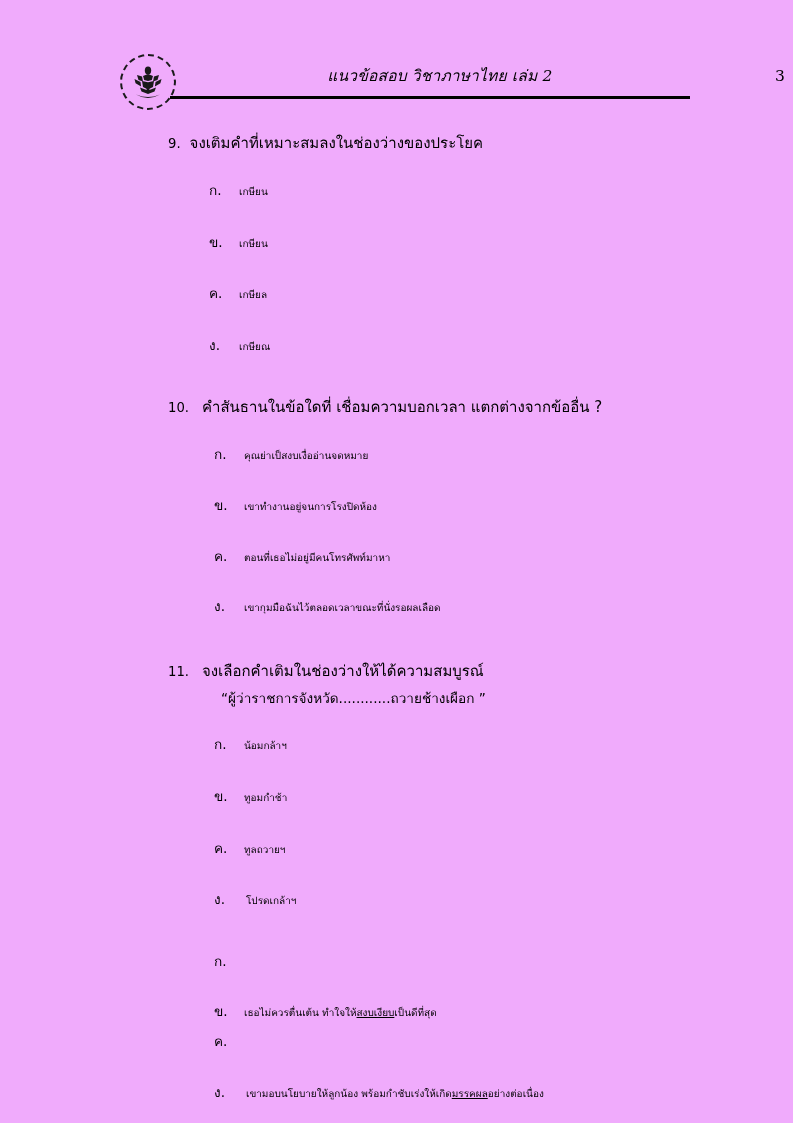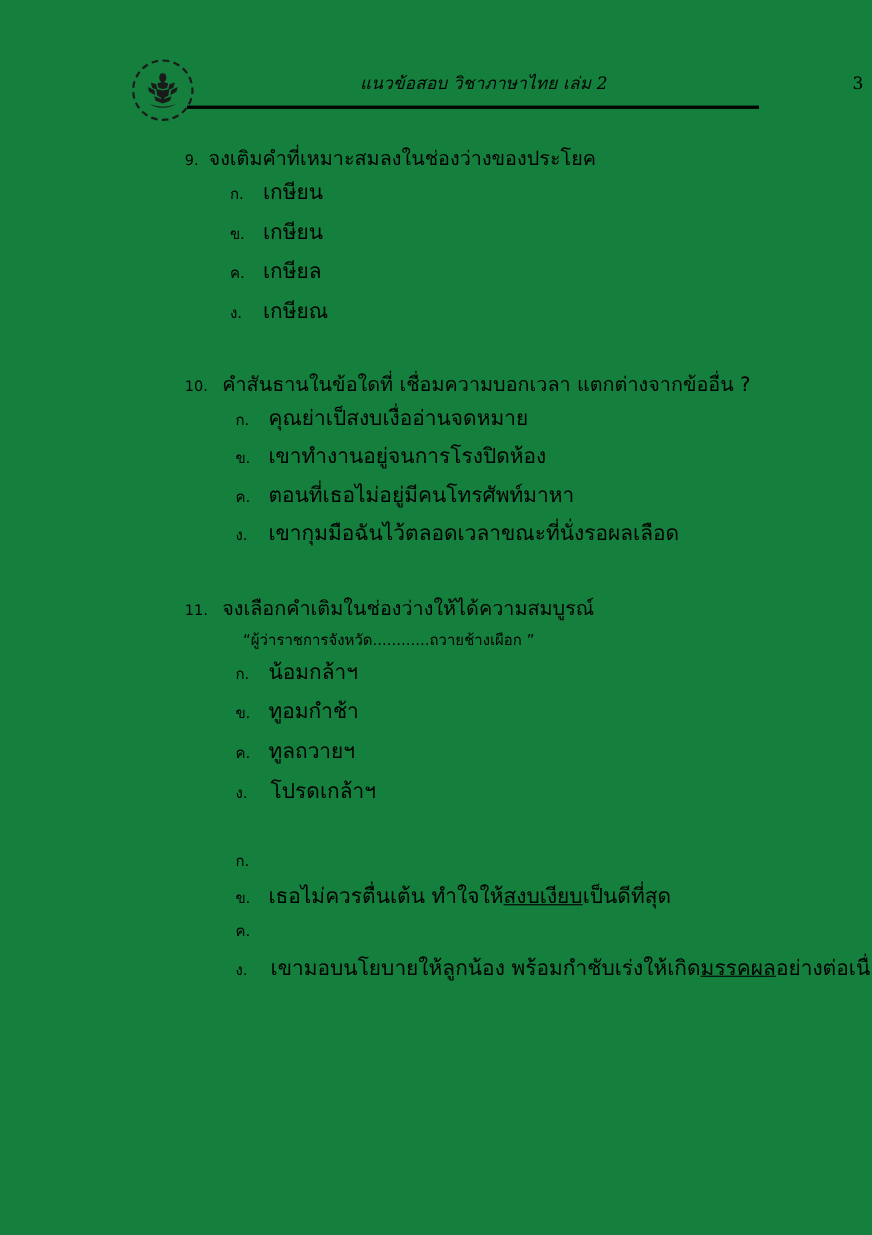--- a/index.html
+++ b/index.html
@@ -12,21 +12,21 @@
     height: 1123px;
     position: relative;
     font-family: "DejaVu Sans", "Liberation Sans", sans-serif;
     color: #000000;
     overflow: hidden;
   }
 
   .page {
     position: absolute;
     inset: 0;
-    background: #15803d;
+    background: #f0abfc;
     padding-left: 21px;
   }
 
   
   .header {
     position: absolute;
     left: 120px;
     top: 52px;
     width: 570px;
     height: 60px;
@@ -101,21 +101,21 @@
     white-space: nowrap;
   }
   .q-num {
     flex: 0 0 auto;
     font-size: 13.2px;
   }
   .q-num-pad-sm { width: 9px; }
   .q-num-pad-lg { width: 13px; }
   .q-text {
     flex: 0 1 auto;
-    font-size: 18px;
+    font-size: 15px;
     text-align: right;
   }
 
   .q-quote {
     margin-top: 13px;
     padding-left: 53px;
     font-size: 13.6px;
     white-space: nowrap;
   }
 
@@ -131,21 +131,22 @@
   }
   .choice:last-child { margin-bottom: 0; }
   .choice-label {
     flex: 0 0 auto;
     width: 30px;
     font-size: 13.6px;
   }
   .choice-label.wide { width: 32px; }
   .choice-text {
     flex: 0 1 auto;
-    font-size: 19px;
+    font-size: 10px;
+    margin-top: 24px;
   }
   .choice-text u {
     text-decoration: underline;
     text-underline-offset: 1px;
   }
 
   
   #q9  { margin-top: 0; }
   #q10 { margin-top: 48px; }
   #q11 { margin-top: 50px; }

